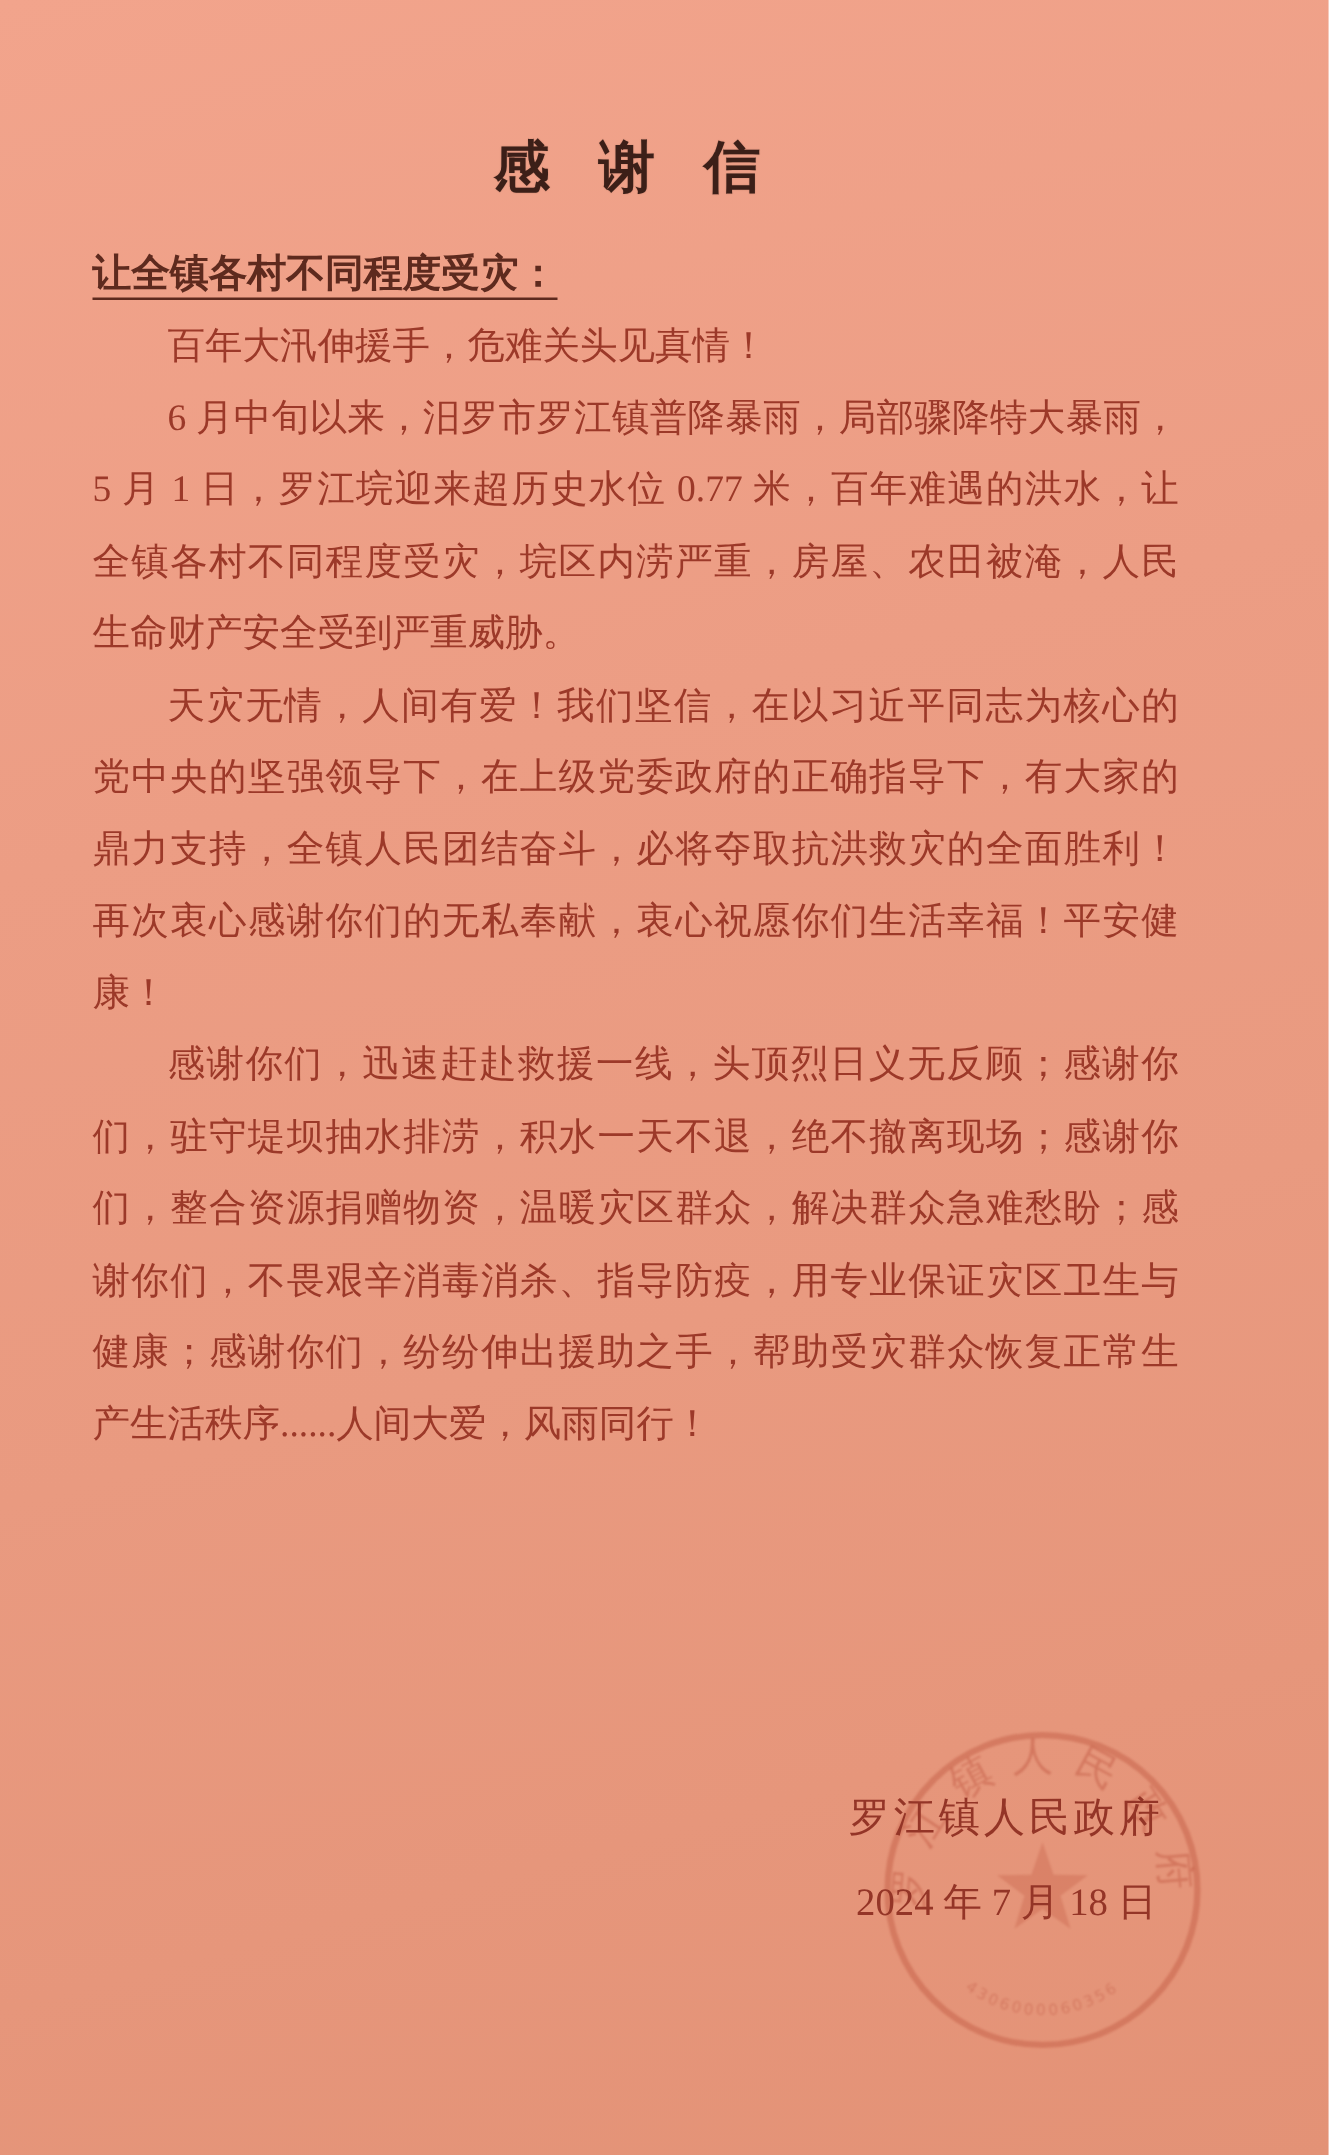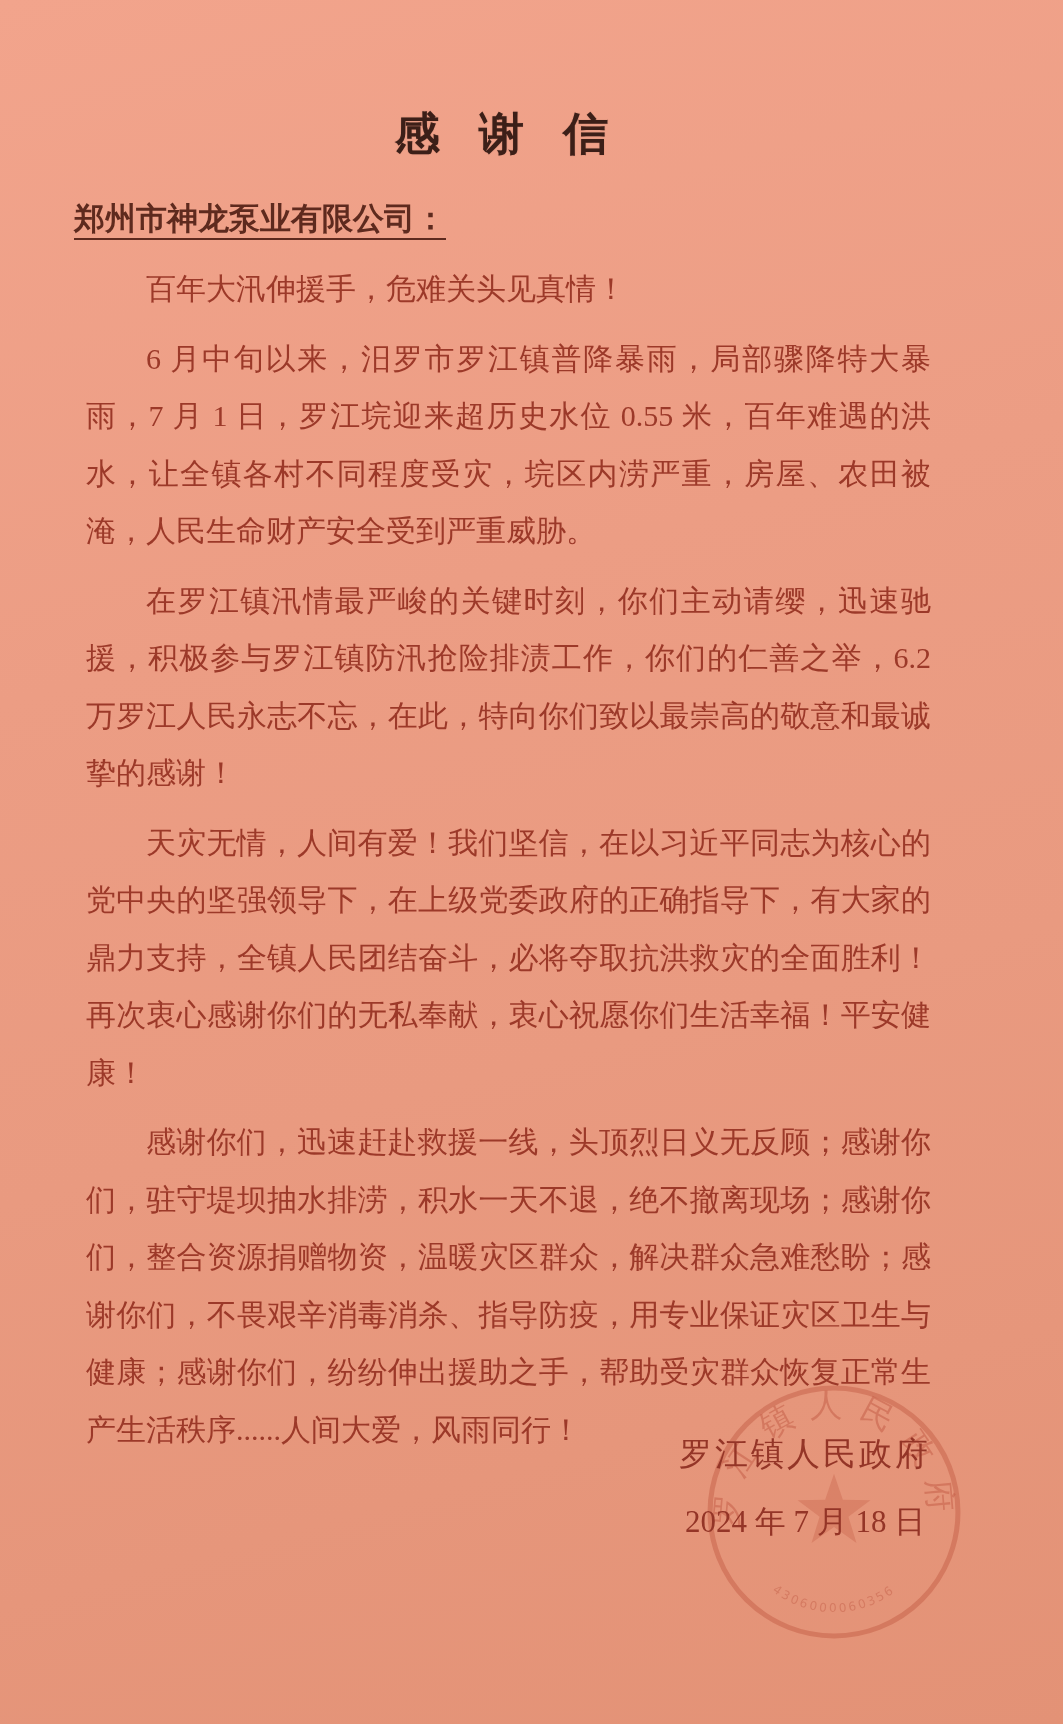--- a/index.html
+++ b/index.html
@@ -41,21 +41,21 @@
     margin-bottom: 8px;
   }
   .body-text {
     color: #9c3929;
     font-size: 30px;
     line-height: 57.5px;
     text-align: justify;
     text-justify: inter-character;
   }
   .body-text p {
-    margin: 12px;
+    margin: 0;
     text-indent: 2em;
   }
   .sign-block {
     position: absolute;
     top: 1432px;
     left: 640px;
     width: 330px;
     text-align: center;
     z-index: 2;
   }
@@ -84,27 +84,26 @@
   .seal svg { width: 100%; height: 100%; }
 </style>
 </head>
 <body>
 
 <div class="paper">
 
   <h1 class="doc-title">感 谢 信</h1>
 
   <div>
-    <span class="salutation">郑州市神龙泵业有限公司：</span>
+    <span class="salutation">让全镇各村不同程度受灾：</span>
   </div>
 
   <div class="body-text">
     <p>百年大汛伸援手，危难关头见真情！</p>
-    <p>6 月中旬以来，汨罗市罗江镇普降暴雨，局部骤降特大暴雨，7 月 1 日，罗江垸迎来超历史水位 0.55 米，百年难遇的洪水，让全镇各村不同程度受灾，垸区内涝严重，房屋、农田被淹，人民生命财产安全受到严重威胁。</p>
-    <p>在罗江镇汛情最严峻的关键时刻，你们主动请缨，迅速驰援，积极参与罗江镇防汛抢险排渍工作，你们的仁善之举，6.2 万罗江人民永志不忘，在此，特向你们致以最崇高的敬意和最诚挚的感谢！</p>
+    <p>6 月中旬以来，汨罗市罗江镇普降暴雨，局部骤降特大暴雨，5 月 1 日，罗江垸迎来超历史水位 0.77 米，百年难遇的洪水，让全镇各村不同程度受灾，垸区内涝严重，房屋、农田被淹，人民生命财产安全受到严重威胁。</p>
     <p>天灾无情，人间有爱！我们坚信，在以习近平同志为核心的党中央的坚强领导下，在上级党委政府的正确指导下，有大家的鼎力支持，全镇人民团结奋斗，必将夺取抗洪救灾的全面胜利！再次衷心感谢你们的无私奉献，衷心祝愿你们生活幸福！平安健康！</p>
     <p>感谢你们，迅速赶赴救援一线，头顶烈日义无反顾；感谢你们，驻守堤坝抽水排涝，积水一天不退，绝不撤离现场；感谢你们，整合资源捐赠物资，温暖灾区群众，解决群众急难愁盼；感谢你们，不畏艰辛消毒消杀、指导防疫，用专业保证灾区卫生与健康；感谢你们，纷纷伸出援助之手，帮助受灾群众恢复正常生产生活秩序......人间大爱，风雨同行！</p>
   </div>
 
   <div class="sign-block">
     <div class="sign-name">罗江镇人民政府</div>
     <div class="sign-date">2024 年 7 月 18 日</div>
   </div>
 
   <div class="seal">

